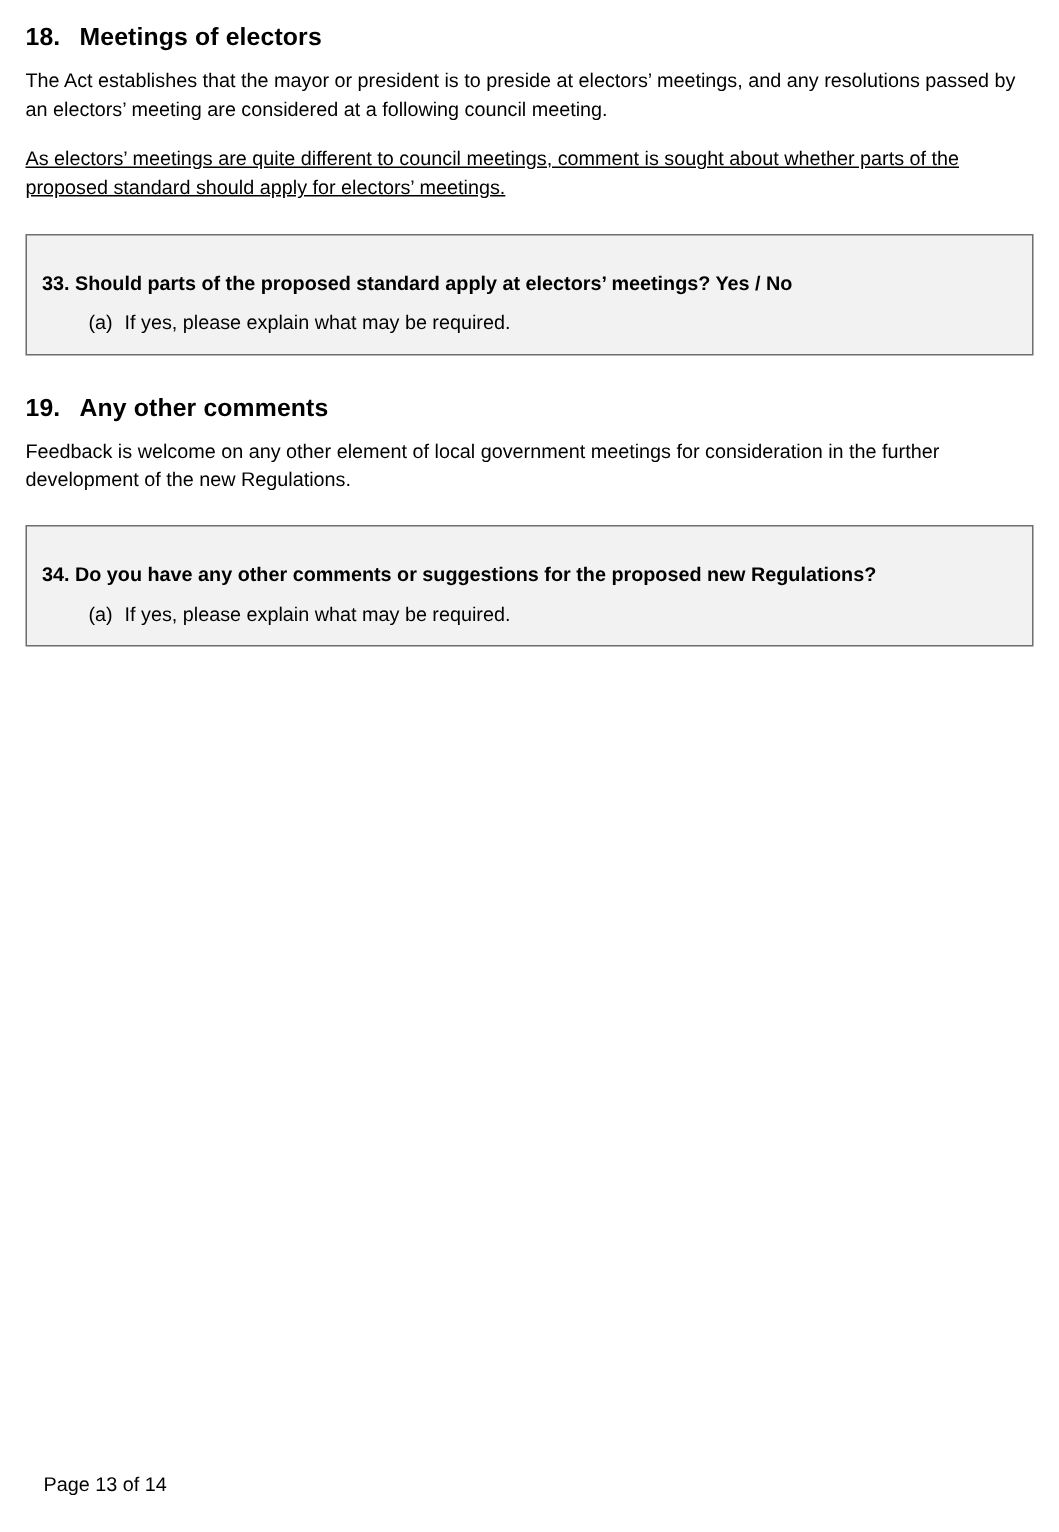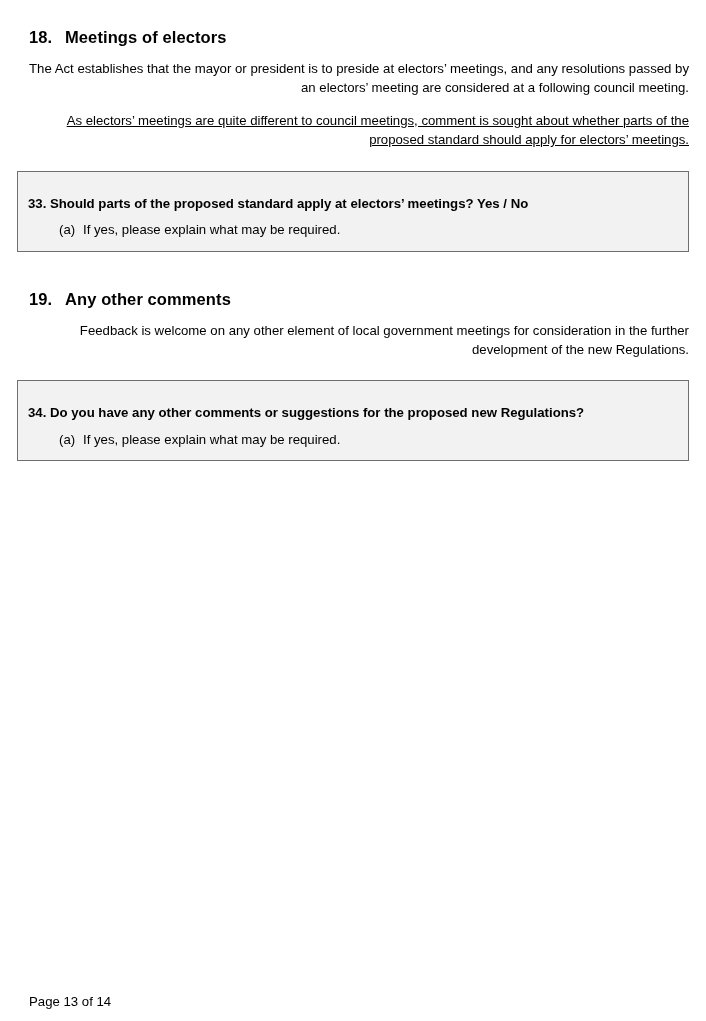--- a/index.html
+++ b/index.html
@@ -21,42 +21,42 @@
     height: 1021px;
     box-sizing: border-box;
     padding: 0 17px;
   }
   .section-heading {
     display: flex;
     align-items: baseline;
     font-size: 16.5px;
     font-weight: bold;
     letter-spacing: 0.1px;
-    margin: 12px;
+    margin: 0;
   }
   .section-heading .num {
     width: 36px;
     flex: 0 0 36px;
   }
   .section-heading .ttl {
     flex: 1 1 auto;
   }
   #sec18-heading {
     padding-top: 16px;
   }
   #sec19-heading {
     padding-top: 21px;
     align-items: flex-end;
   }
   .body-para {
     font-size: 13.2px;
     line-height: 1.47;
     margin: 9px 0 0 0;
     max-width: 672px;
-    text-align: right;
+    text-align: left;
   }
   .para-gap {
     margin-top: 13px;
     text-decoration: underline;
   }
   .question-box {
     border: 1px solid #6f6f6f;
     background: #f2f2f2;
     box-sizing: border-box;
     padding: 23px 10px 11px 10px;

